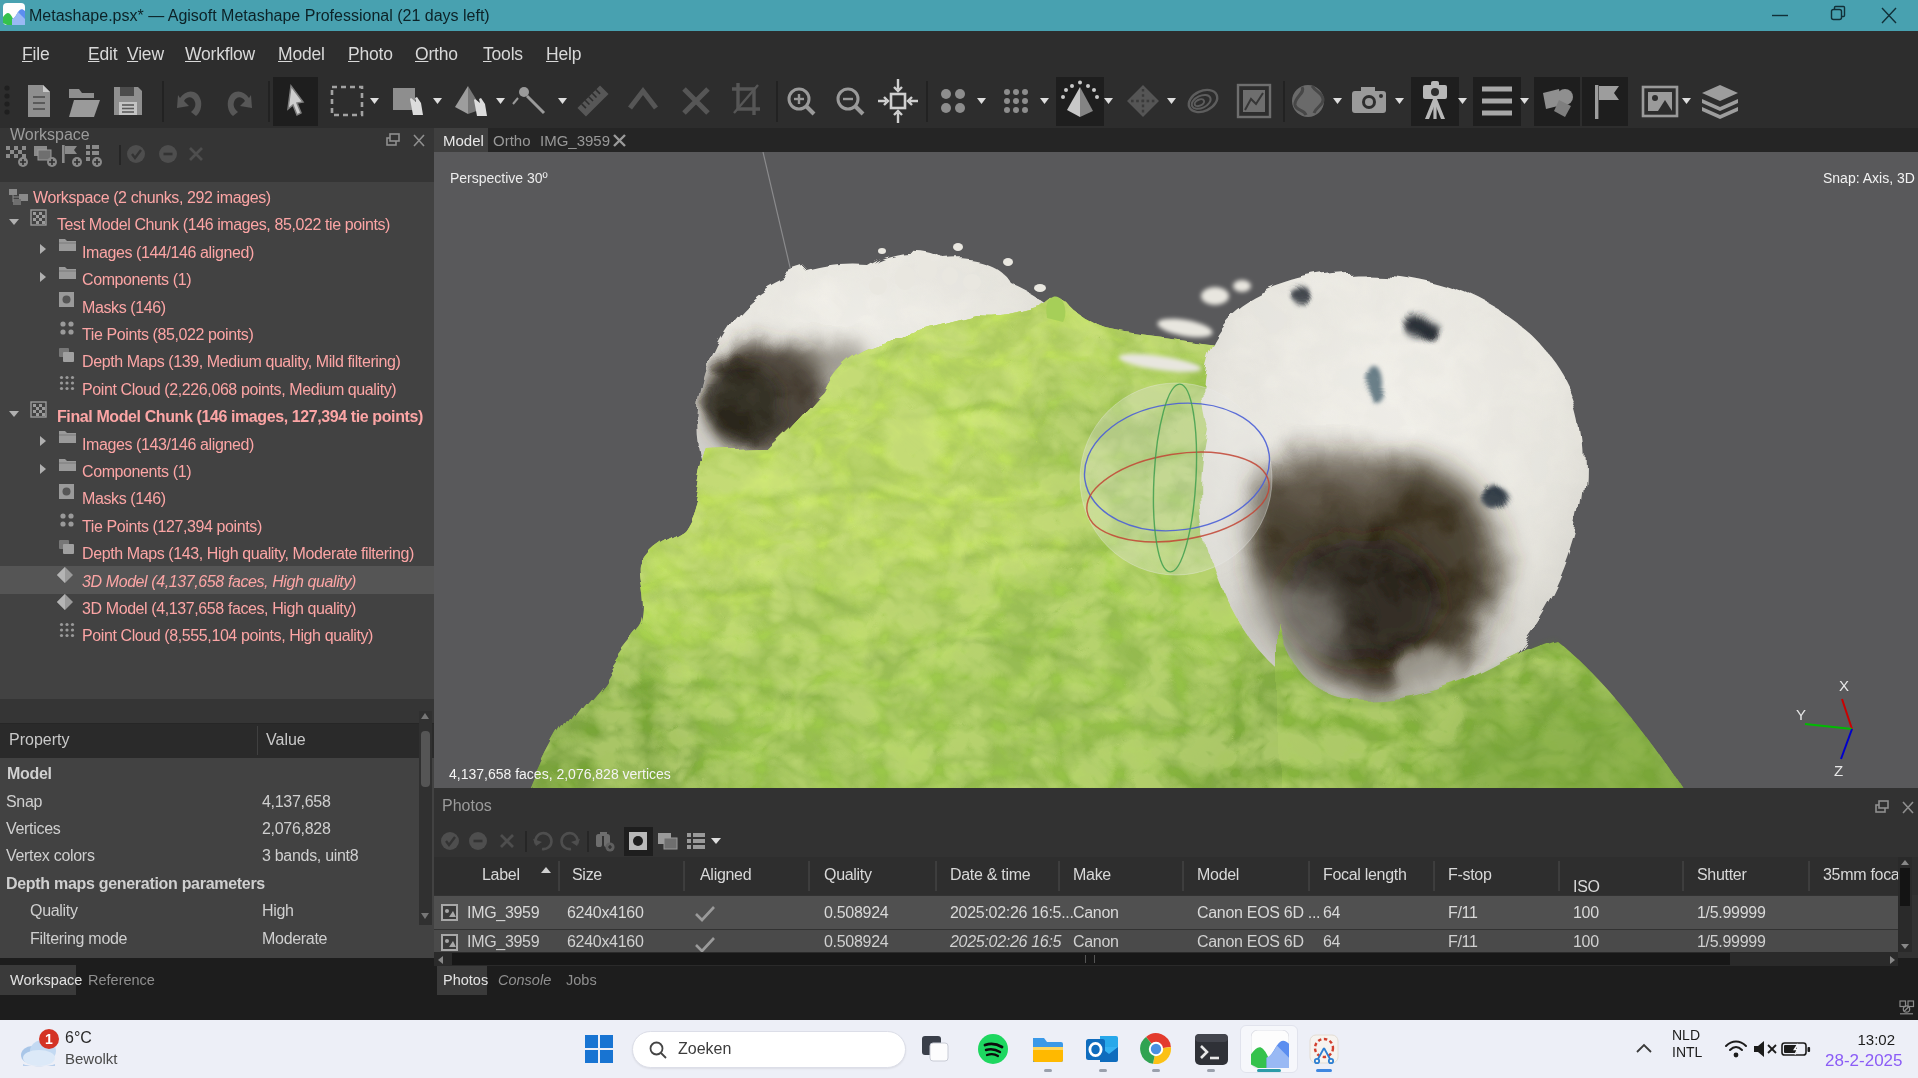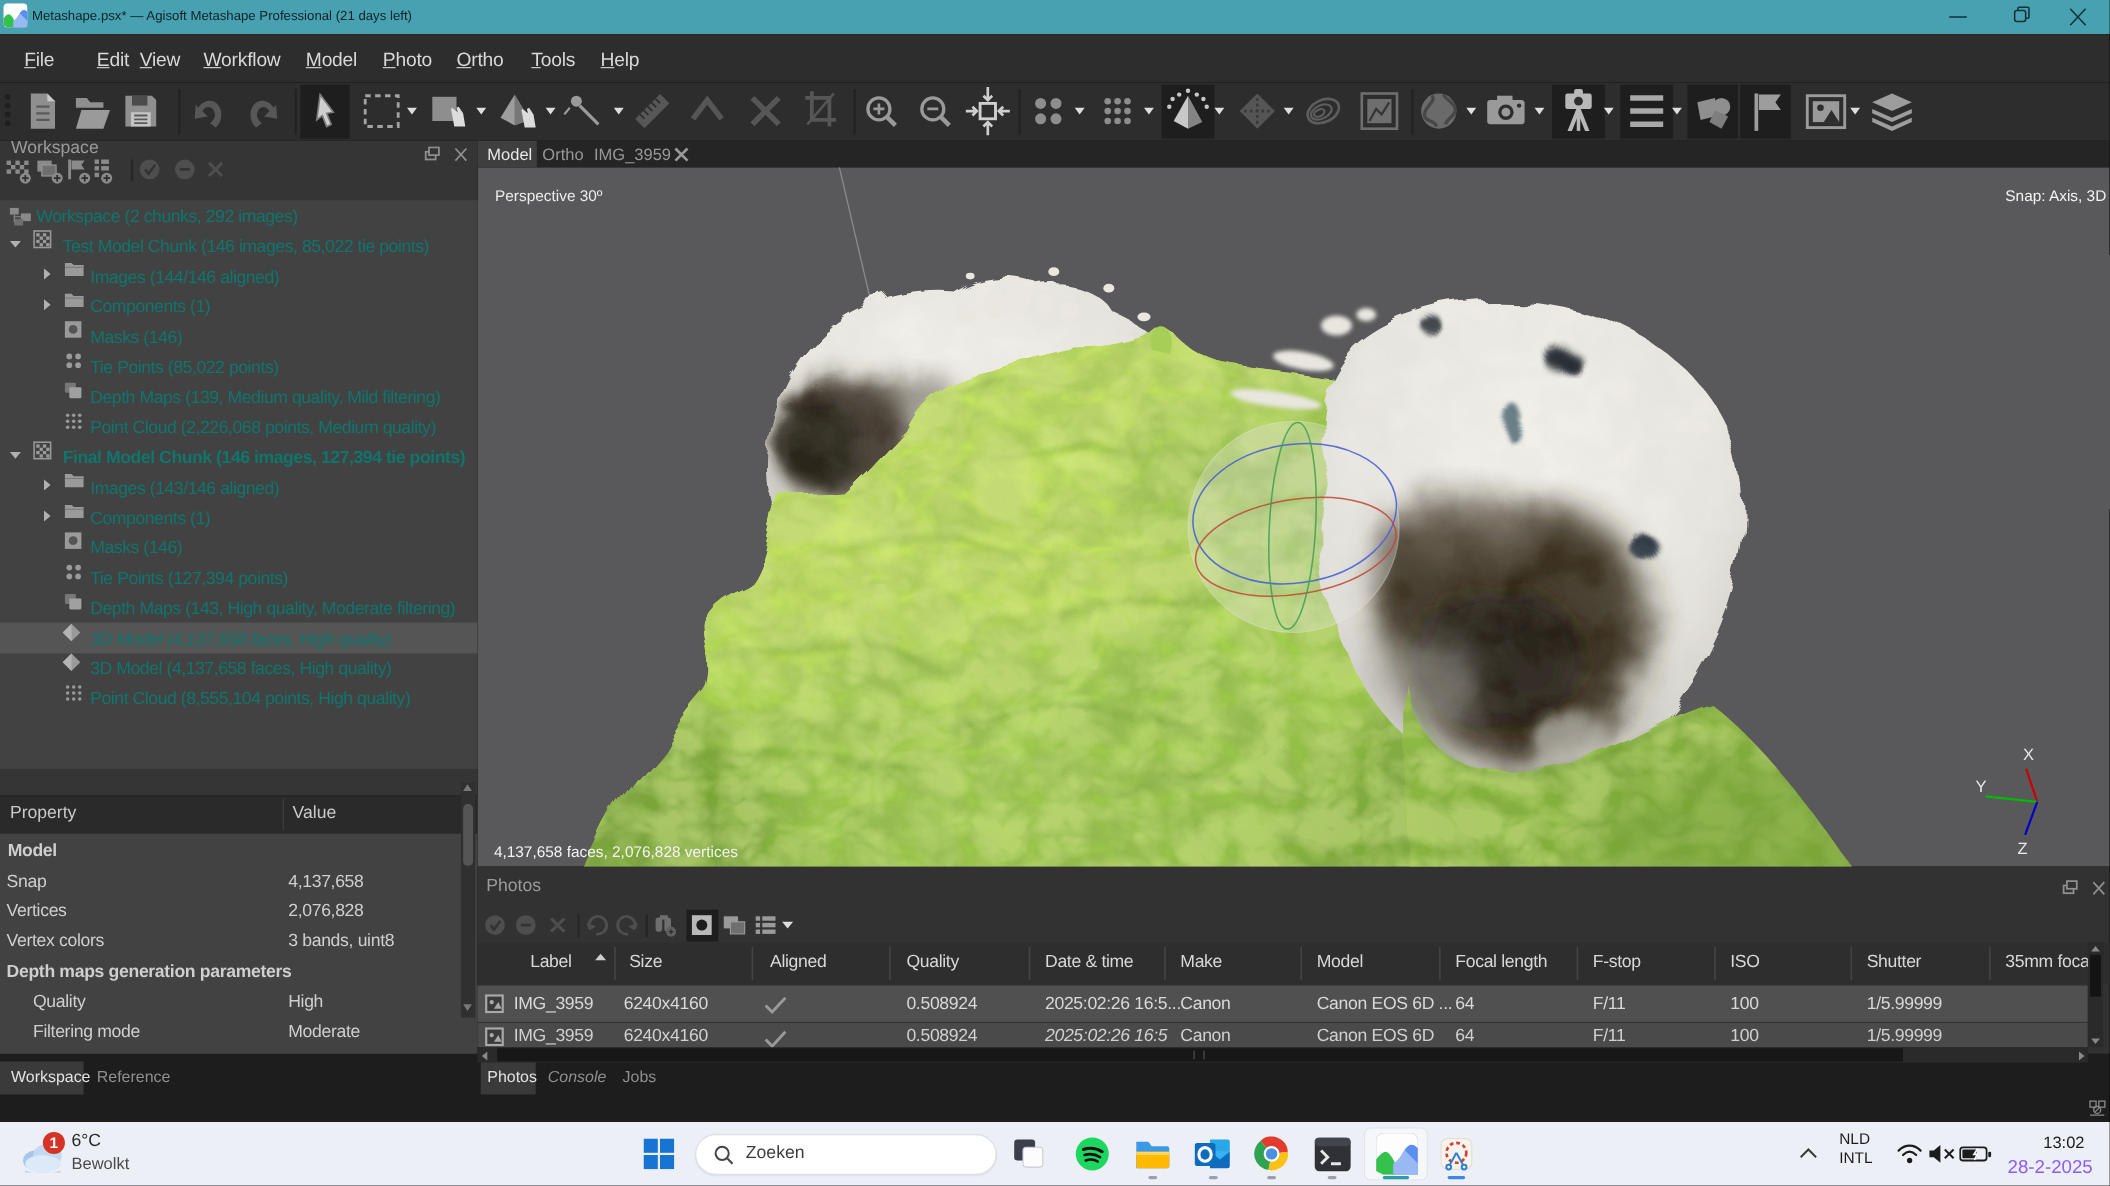--- a/index.html
+++ b/index.html
@@ -13,21 +13,21 @@
 <body>
 <div id="app">
 
   <div class="abs" style="left:0;top:0;width:1918px;height:31px;background:#48a1b0;"></div>
   <svg class="abs" style="left:3px;top:3px;" width="22" height="22" viewBox="0 0 22 22">
     <rect x="0" y="0" width="22" height="22" rx="4" fill="#fdfdfd"></rect>
     <path d="M0 14 C3 10 5 9 7 11 C9 13 10 16 11 18 L11 22 L4 22 L0 20 Z" fill="#35c24c"></path>
     <path d="M22 8 C19 5 17 6 15 9 C13 12 12 15 9 16 L9 22 L22 22 Z" fill="#5b8ef0"></path>
     <path d="M9 16 C12 15 14 11 15 9 L22 16 L22 22 L9 22 Z" fill="#a9c4f5" opacity="0.8"></path>
   </svg>
-  <div class="abs txt" style="left:29px;top:7px;font-size:12px;color:#0c2227;">Metashape.psx* — Agisoft Metashape Professional (21 days left)</div>
+  <div class="abs txt" style="left:29px;top:7px;font-size:16px;color:#0c2227;">Metashape.psx* — Agisoft Metashape Professional (21 days left)</div>
 
   <svg class="abs" style="left:1764px;top:0;" width="154" height="31" viewBox="0 0 154 31">
     <g stroke="#113038" stroke-width="1.4" fill="none">
       <line x1="8" y1="15.5" x2="24" y2="15.5"></line>
       <rect x="67.5" y="9.5" width="10" height="10" rx="2"></rect>
       <path d="M70.5 9.5 L70.5 7.5 Q70.5 6.5 71.5 6.5 L79.5 6.5 Q80.5 6.5 80.5 7.5 L80.5 15.5 Q80.5 16.5 79.5 16.5 L77.5 16.5"></path>
       <path d="M118 8 L132 23 M132 8 L118 23"></path>
     </g>
   </svg>
 
@@ -445,21 +445,21 @@
       <use href="#folder" x="59" y="246"></use>
     <use href="#exp-closed" x="40" y="281"></use>
       <use href="#folder" x="59" y="274"></use>
     <use href="#maskic" x="59" y="301"></use>
     <use href="#dots4" x="59" y="329"></use>
     <use href="#depthic" x="59" y="357"></use>
     <use href="#diamond" x="57" y="384"></use>
     <use href="#diamond" x="57" y="411"></use>
     <use href="#dots9" x="59" y="439"></use>
   </svg>
-  <div class="abs" style="left:0;top:184px;width:434px;height:516px;font-size:16px;letter-spacing:-0.4px;color:#0f766e;overflow:hidden;">
+  <div class="abs" style="left:0;top:184px;width:434px;height:516px;font-size:16px;letter-spacing:-0.4px;color:#fca5a5;overflow:hidden;">
     <div class="abs txt" style="left:33px;top:5px;">Workspace (2 chunks, 292 images)</div>
     <div class="abs txt" style="left:57px;top:32px;">Test Model Chunk (146 images, 85,022 tie points)</div>
     <div class="abs txt" style="left:82px;top:60px;">Images (144/146 aligned)</div>
     <div class="abs txt" style="left:82px;top:87px;">Components (1)</div>
     <div class="abs txt" style="left:82px;top:115px;">Masks (146)</div>
     <div class="abs txt" style="left:82px;top:142px;">Tie Points (85,022 points)</div>
     <div class="abs txt" style="left:82px;top:169px;">Depth Maps (139, Medium quality, Mild filtering)</div>
     <div class="abs txt" style="left:82px;top:197px;">Point Cloud (2,226,068 points, Medium quality)</div>
     <div class="abs txt" style="left:57px;top:224px;font-weight:bold;">Final Model Chunk (146 images, 127,394 tie points)</div>
     <div class="abs txt" style="left:82px;top:252px;">Images (143/146 aligned)</div>
@@ -785,21 +785,21 @@
   <div class="abs txt" style="left:441px;top:866px;width:1477px;font-size:16px;letter-spacing:-0.3px;color:#d8d8d8;">
     <span style="position:absolute;left:23px;margin-left:18px;">Label</span>
     <span style="position:absolute;left:131px;">Size</span>
     <span style="position:absolute;left:259px;">Aligned</span>
     <span style="position:absolute;left:383px;">Quality</span>
     <span style="position:absolute;left:509px;">Date &amp; time</span>
     <span style="position:absolute;left:632px;">Make</span>
     <span style="position:absolute;left:756px;">Model</span>
     <span style="position:absolute;left:882px;">Focal length</span>
     <span style="position:absolute;left:1007px;">F-stop</span>
-    <span style="position:absolute;left:1132px;">ISO</span>
+    <span style="position:absolute;left:1132px;margin-top:12px;">ISO</span>
     <span style="position:absolute;left:1256px;">Shutter</span>
     <span style="position:absolute;left:1382px;">35mm focal</span>
   </div>
   <svg class="abs" style="left:434px;top:857px;" width="1484" height="38" viewBox="0 0 1484 38">
     <path d="M107 16 L117 16 L112 10 Z" fill="#cfcfcf"></path>
     <g stroke="#454545" stroke-width="1.4">
         <line x1="125" y1="4" x2="125" y2="34"></line>
         <line x1="250" y1="4" x2="250" y2="34"></line>
         <line x1="375" y1="4" x2="375" y2="34"></line>
         <line x1="502" y1="4" x2="502" y2="34"></line>

